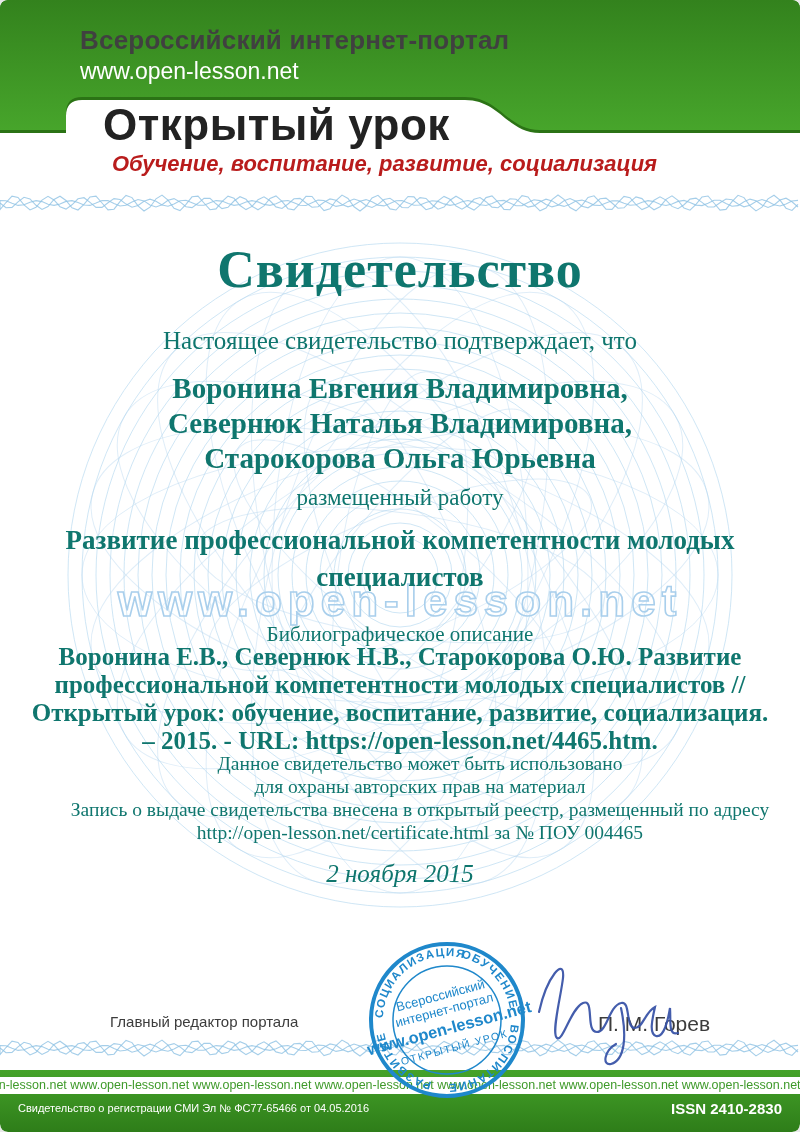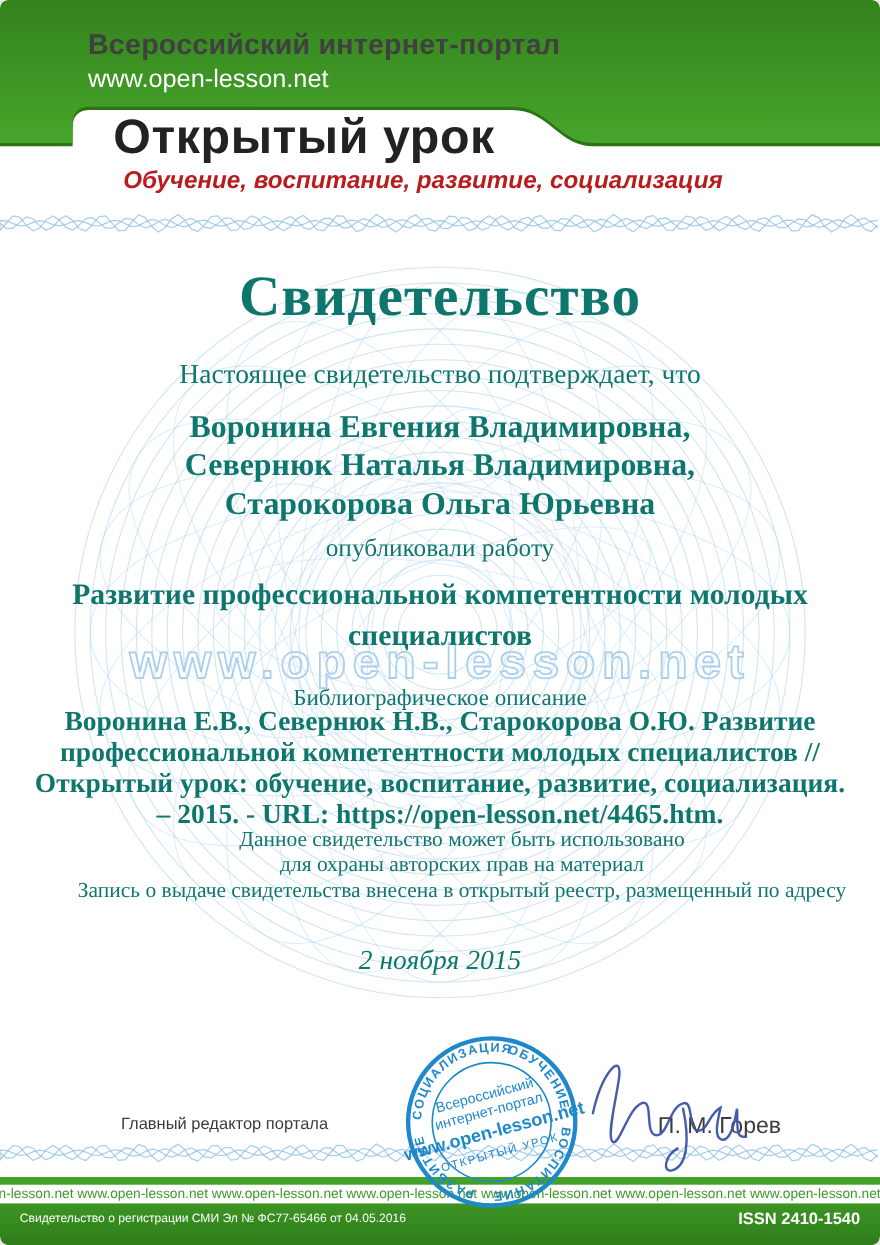--- a/index.html
+++ b/index.html
@@ -122,31 +122,32 @@
   <div class="abs brand">Открытый урок</div>
   <div class="abs tagline">Обучение, воспитание, развитие, социализация</div>
 
   <div class="abs ctr serif cert-title">Свидетельство</div>
   <div class="abs ctr serif confirm">Настоящее свидетельство подтверждает, что</div>
   <div class="abs ctr serif names">
     <div>Воронина Евгения Владимировна,</div>
     <div>Севернюк Наталья Владимировна,</div>
     <div>Старокорова Ольга Юрьевна</div>
   </div>
-  <div class="abs ctr serif published">опубликовали работу</div>
+  <div class="abs ctr serif published">размещенный работу</div>
   <div class="abs ctr serif work-title">
     <span class="inner">Развитие профессиональной компетентности молодых специалистов</span>
   </div>
   <div class="abs ctr serif biblio-label">Библиографическое описание</div>
   <div class="abs ctr serif biblio">
     <span class="inner">Воронина Е.В., Севернюк Н.В., Старокорова О.Ю. Развитие профессиональной компетентности молодых специалистов // Открытый урок: обучение, воспитание, развитие, социализация. – 2015. - URL: https://open-lesson.net/4465.htm.</span>
   </div>
   <div class="abs ctr serif usage u0">Данное свидетельство может быть использовано</div>
   <div class="abs ctr serif usage u2">Запись о выдаче свидетельства внесена в открытый реестр, размещенный по адресу</div>
   <div class="abs ctr serif usage u1">для охраны авторских прав на материал</div>
+  <div class="abs ctr serif usage u3">http://open-lesson.net/certificate.html за № ПОУ 004465</div>
   <div class="abs ctr serif date-line">2 ноября 2015</div>
 
   <div class="abs role-label">Главный редактор портала</div>
   <div class="abs editor-name">П. М. Горев</div>
 
   <svg id="stamp" width="170" height="170" viewBox="0 0 170 170">
     <defs>
       <path id="ringPath" d="M 21 85 a 64 64 0 1 1 128 0 a 64 64 0 1 1 -128 0" fill="none"></path>
     </defs>
     <circle cx="85" cy="85" r="76" fill="none" stroke="#1f88cb" stroke-width="4"></circle>
@@ -167,15 +168,15 @@
 
   <svg id="signature" width="170" height="130" viewBox="0 0 170 130">
     <g fill="none" stroke="#3a55a8" stroke-width="2.2" stroke-linecap="round" opacity="0.95">
       <path d="M14 64 C 22 28 40 8 38 30 C 36 48 26 86 32 90 C 38 94 46 60 58 55 C 70 50 60 84 72 84 C 82 84 84 58 96 55 C 106 52 100 80 110 80 C 118 80 120 64 130 59 C 127 72 124 86 131 88 C 139 90 143 72 145 60 C 146 74 143 88 153 85"></path>
       <path d="M96 60 C 102 88 100 112 86 116 C 77 118 79 103 91 96"></path>
     </g>
   </svg>
 
   <div class="abs url-band">www.open-lesson.net  www.open-lesson.net  www.open-lesson.net  www.open-lesson.net  www.open-lesson.net  www.open-lesson.net  www.open-lesson.net  www.open-lesson.net  www.open-lesson.net</div>
   <div class="abs registration">Свидетельство о регистрации СМИ Эл № ФС77-65466 от 04.05.2016</div>
-  <div class="abs issn">ISSN 2410-1540</div>
+  <div class="abs issn">ISSN 2410-2830</div>
 
 </div>
 
 </body></html>

